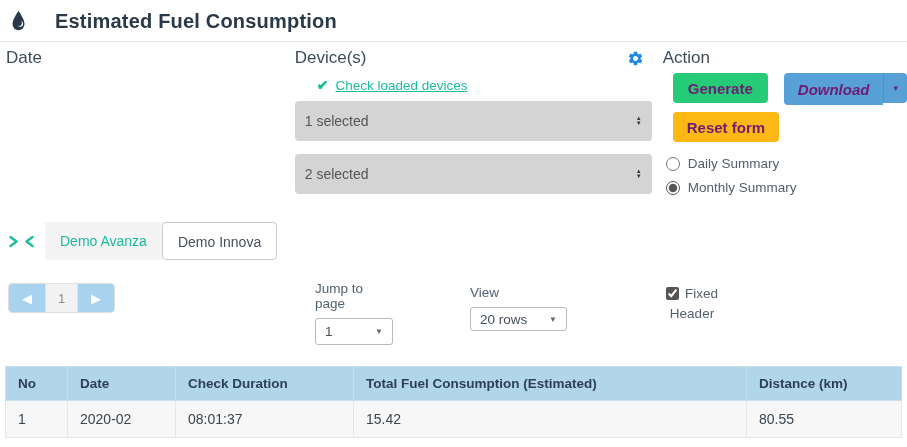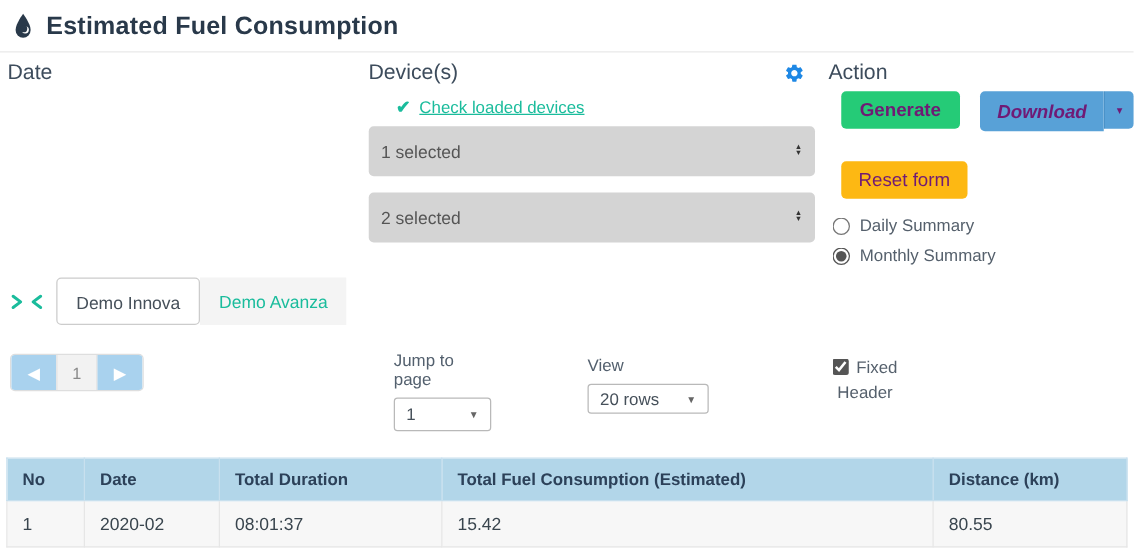--- a/index.html
+++ b/index.html
@@ -1,20 +1,20 @@
 <!DOCTYPE html>
 <html><head>
 <meta charset="utf-8">
 <style>
   * { margin:0; padding:0; box-sizing:border-box; }
   html,body { width:907px; height:447px; background:#fff; overflow:hidden;
     font-family:"Liberation Sans", sans-serif; color:#3a4a5a; }
 
   
-  .app-header { display:flex; align-items:center; gap:10px; padding:7px 12px 6px 10px;
+  .app-header { display:flex; align-items:center; gap:28px; padding:7px 12px 6px 10px;
     border-bottom:1px solid #e9e9e9; height:42px; }
   .app-header h1 { font-size:20px; font-weight:bold; color:#29394a; letter-spacing:.2px; }
   .drop-icon { width:17px; height:22px; display:inline-block; }
 
   
   .form-row { display:flex; padding:6px 0 0 0; height:159px; }
   .col-title { font-size:17px; color:#3d4c5c; font-weight:400; }
   .date-col { width:310px; padding-left:6px; }
   .date-fields { display:flex; gap:7px; margin-top:8px; }
   .fld { display:flex; flex-direction:column; }
@@ -35,21 +35,21 @@
   .updown { display:flex; flex-direction:column; line-height:5px; font-size:6px; color:#333; }
 
   .action-col { flex:1; padding-left:11px; }
   .btn-row { display:flex; margin:5px 0 0 10px; }
   .btn { border:none; color:#701a75; font-family:inherit; font-size:15px; cursor:pointer;
     height:30px; display:inline-flex; align-items:center; }
   .btn-generate { background:#25cb77; border-radius:4px; padding:0 15px; font-weight:600; }
   .btn-download { background:#58a1d7; border-radius:4px 0 0 4px; padding:16px 14px; margin-left:16px; font-weight:600;font-style:italic; }
   .btn-caret { background:#58a1d7; border-radius:0 4px 4px 0; border-left:1px solid #4a92c8;
     padding:0 9px; font-size:9px; }
-  .btn-reset { background:#fdb813; border-radius:4px; padding:0 14px; margin:24px 0 0 10px; font-weight:400; }
+  .btn-reset { background:#fdb813; border-radius:4px; padding:0 14px; margin:7px 0 0 10px; font-weight:700; }
   .radio-group { margin:14px 0 0 3px; display:flex; flex-direction:column; gap:9px; }
   .radio-row { display:flex; align-items:center; gap:8px; font-size:13.5px; color:#55606c; }
   .radio-row input { width:14px; height:14px; accent-color:#555; }
 
   
   .tabs-row { display:flex; align-items:center; margin:21px 0 0 8px; height:38px; }
   .tab-nav { display:flex; gap:5px; margin-right:10px; }
   .tab-nav svg { cursor:pointer; }
   .tab { padding:0 15px; height:38px; line-height:38px; font-size:14px; cursor:pointer; }
   .tab.active-style { background:#f4f4f4; color:#1abc9c; }
@@ -157,22 +157,22 @@
 
 <div class="tabs-row">
   <span class="tab-nav">
     <svg width="11" height="13" viewBox="0 0 11 13">
         <path d="M2.5 2 L8.5 6.5 L2.5 11" stroke="#1abc9c" stroke-width="2.4" fill="none" stroke-linecap="round" stroke-linejoin="round"></path>
       </svg>
     <svg width="11" height="13" viewBox="0 0 11 13">
         <path d="M8.5 2 L2.5 6.5 L8.5 11" stroke="#1abc9c" stroke-width="2.4" fill="none" stroke-linecap="round" stroke-linejoin="round"></path>
       </svg>
   </span>
+  <div class="tab active-style">Demo Avanza</div>
   <div class="tab boxed">Demo Innova</div>
-  <div class="tab active-style">Demo Avanza</div>
 </div>
 
 <div class="controls-row">
   <div class="pager">
     <button class="pager-btn">
         <span>◀</span>
       </button>
     <span class="pager-num">1</span>
     <button class="pager-btn">
         <span>▶</span>
@@ -205,21 +205,21 @@
       <col class="c-no">
       <col class="c-date">
       <col class="c-dur">
       <col class="c-fuel">
       <col class="c-dist">
     </colgroup>
   <thead>
     <tr>
       <th>No</th>
       <th>Date</th>
-      <th>Total Duration</th>
+      <th>Check Duration</th>
       <th>Total Fuel Consumption (Estimated)</th>
       <th>Distance (km)</th>
     </tr>
   </thead>
   <tbody>
     <tr>
       <td>1</td>
       <td>2020-02</td>
       <td>08:01:37</td>
       <td>15.42</td>

